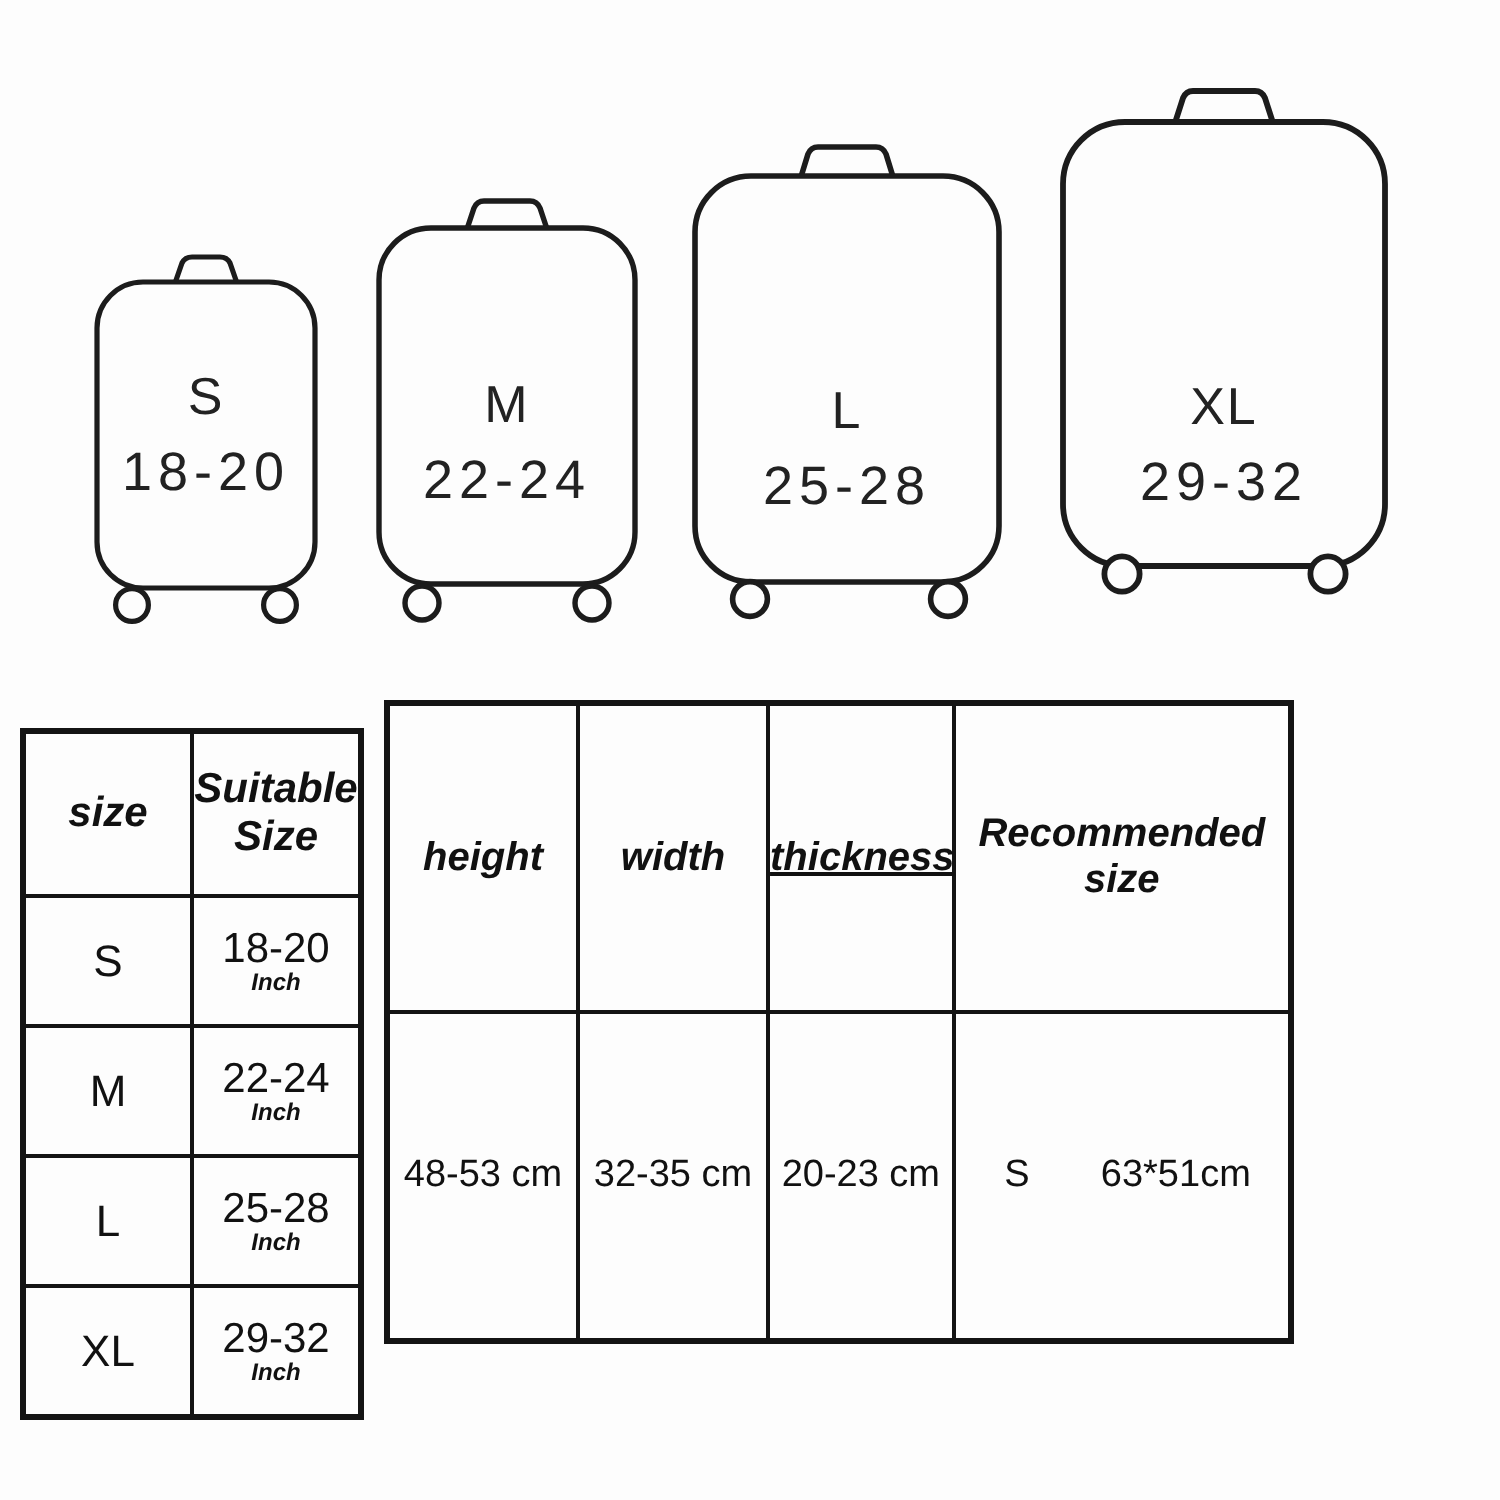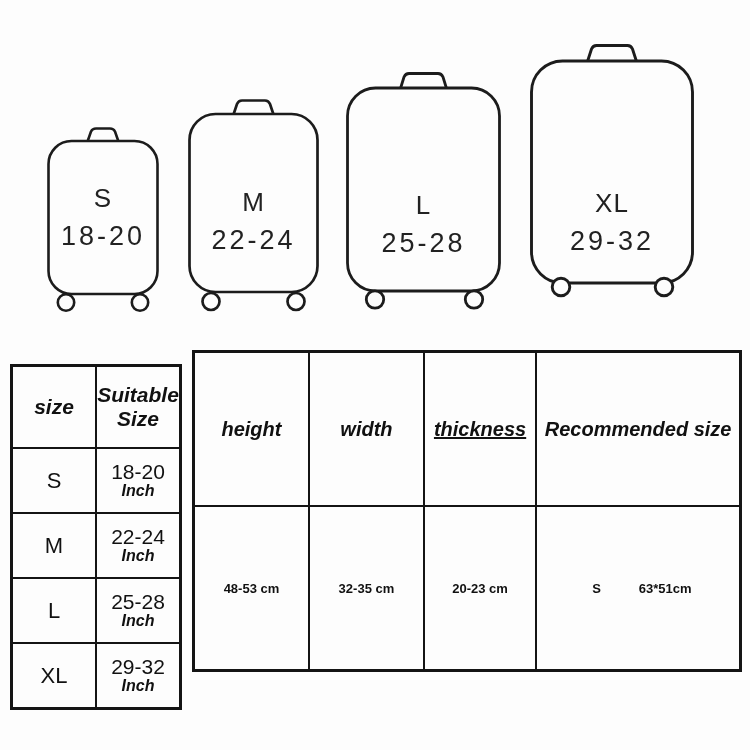--- a/index.html
+++ b/index.html
@@ -58,28 +58,28 @@
   }
 
   .t-size {
     left: 10px; top: 364px;
     width: 172px; height: 324px;
   }
   .t-size th { font-size: 21px; height: 64px; }
   .t-size td { font-size: 22px; height: 63px; }
   .t-size .hdr-wrap { width: 82px; margin: 16px auto; line-height: 1.15; }
   .t-size .range-line { font-size: 21px; line-height: 1.0; }
-  .t-size .unit-line  { font-size: 16px; font-weight: 700; font-style: italic; line-height: 1.1; }
+  .t-size .unit-line  { font-size: 12px; font-weight: 700; font-style: italic; line-height: 1.1; }
 
   .t-dim {
     left: 192px; top: 350px;
-    width: 550px; height: 322px;
+    width: 455px; height: 322px;
   }
   .t-dim th { font-size: 20px; height: 60px; }
-  .t-dim td { font-size: 13px; height: 64px; font-weight: bold; }
+  .t-dim td { font-size: 19px; height: 64px; }
   .col-h  { width: 21%; }
   .col-w  { width: 21%; }
   .col-t  { width: 20.5%; text-decoration: underline; }
   .col-r  { width: 37.5%; }
   .rec {
     display: flex;
     justify-content: center;
     align-items: center;
     gap: 30px;
   }

